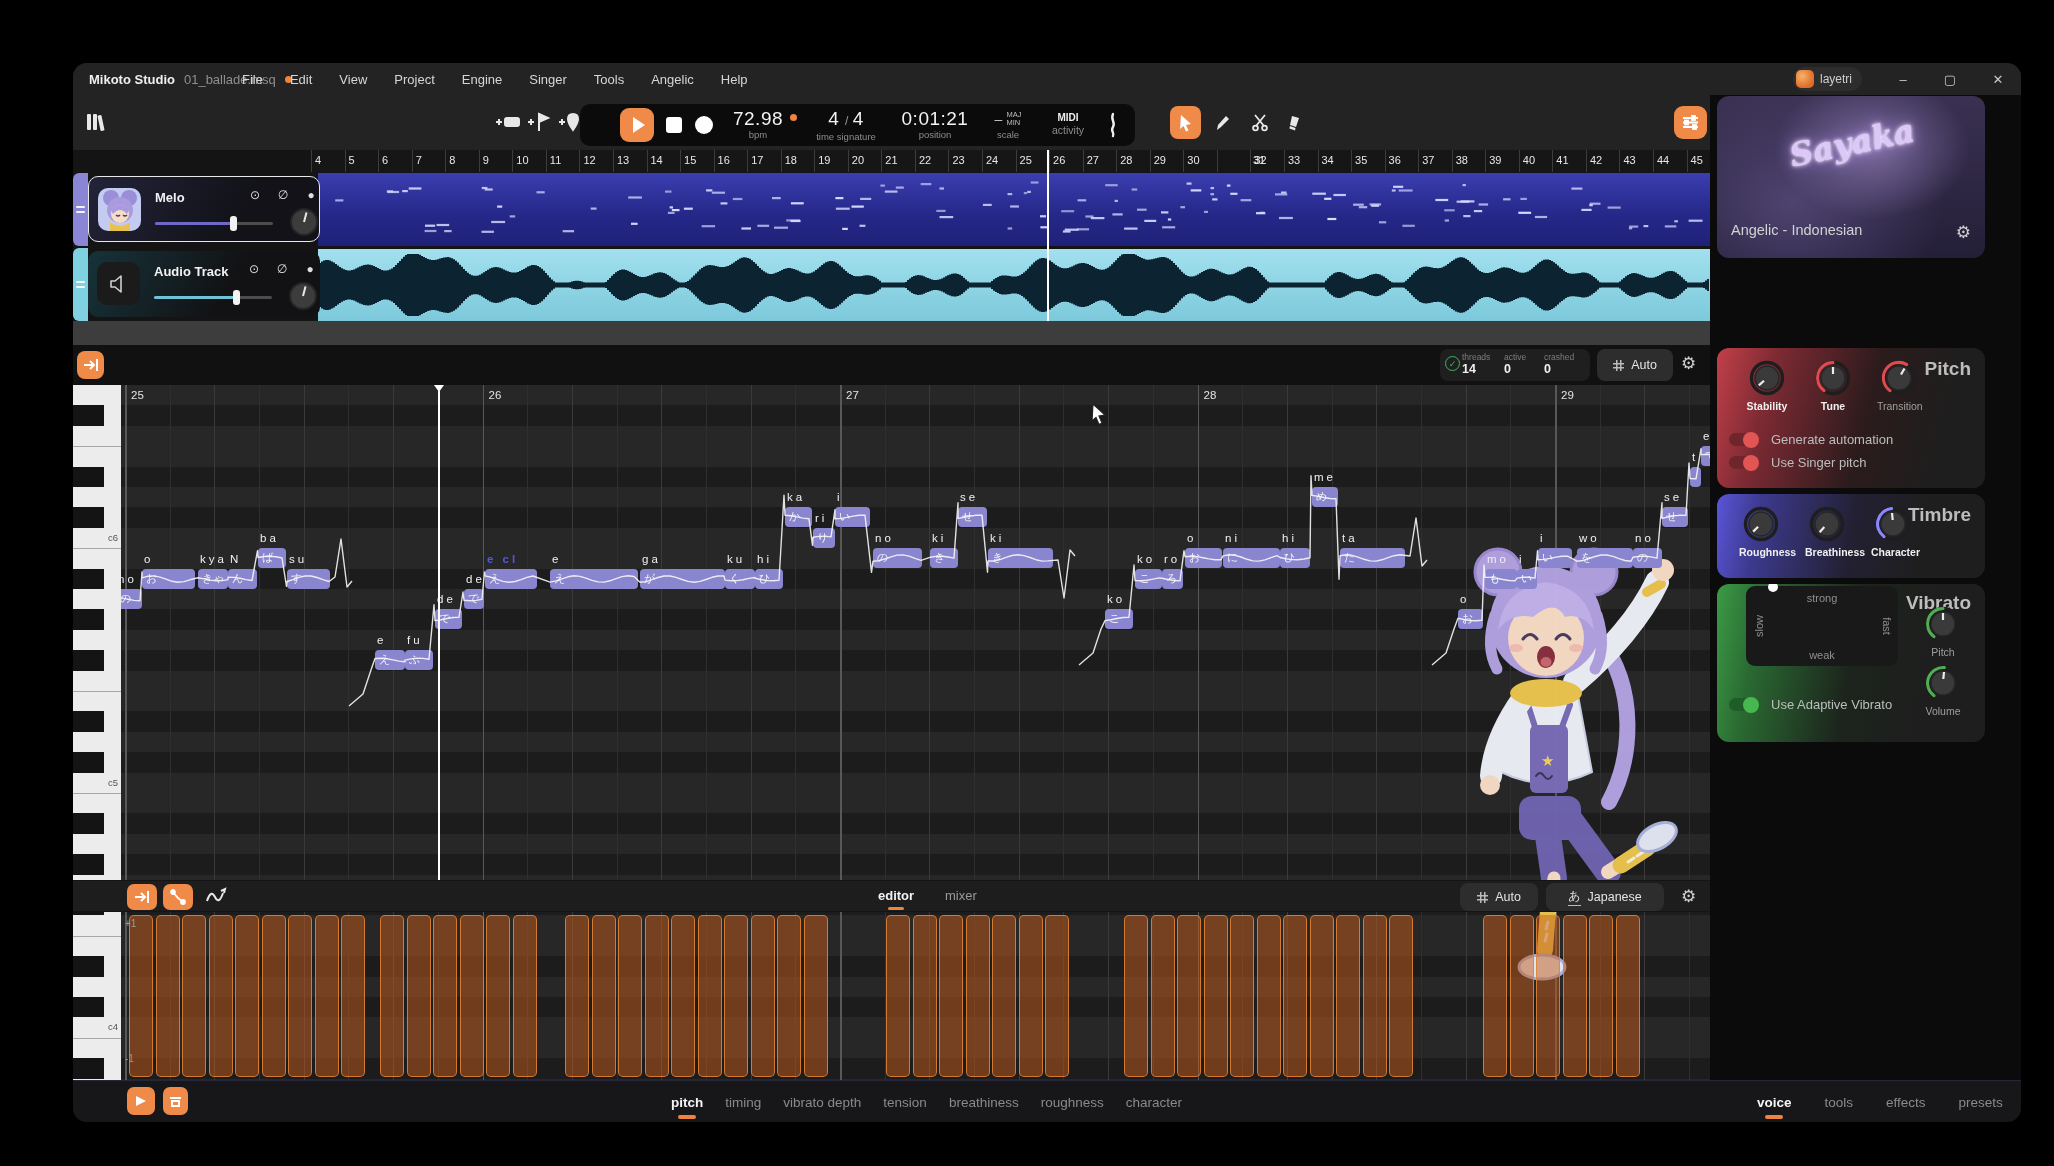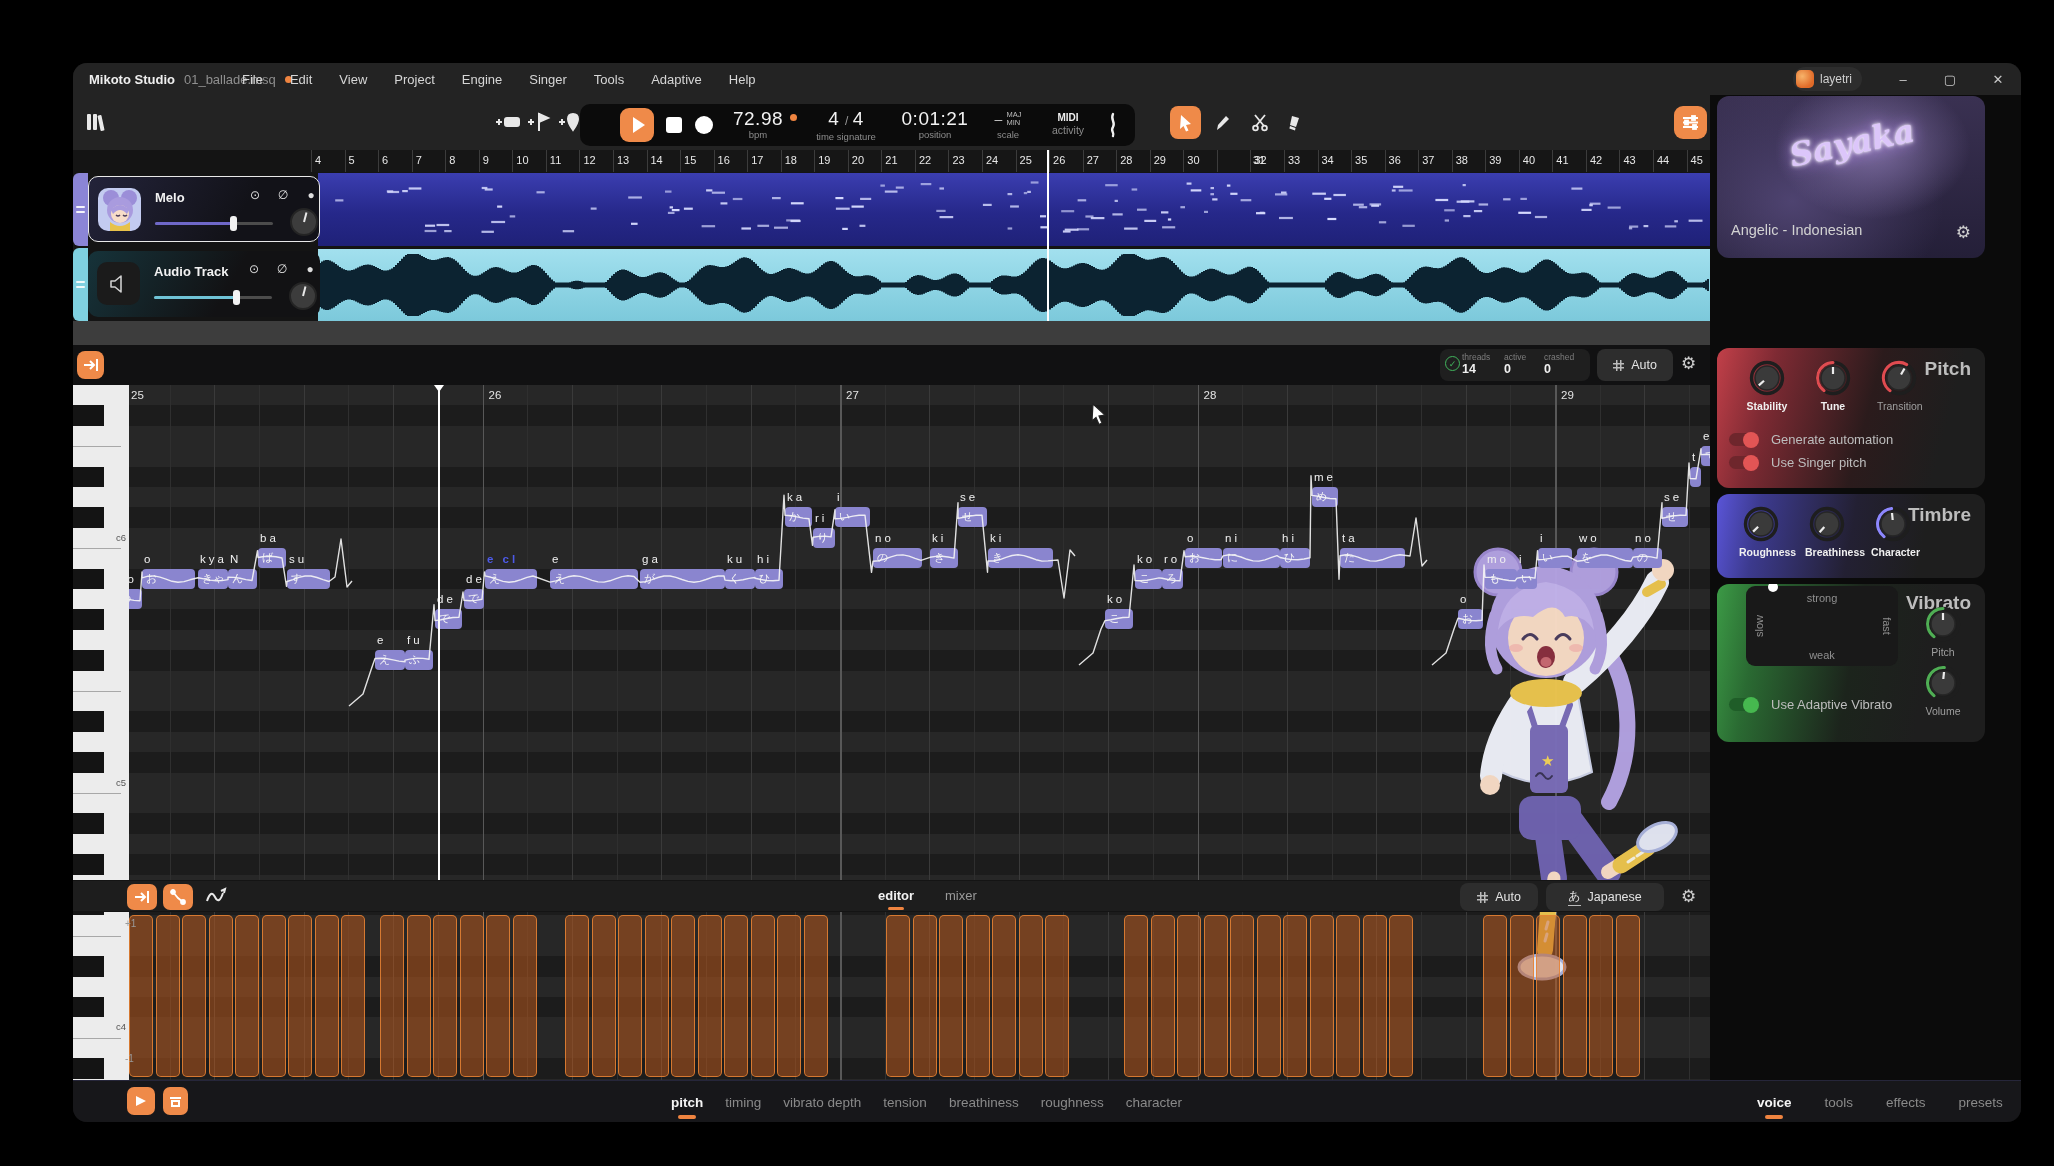--- a/index.html
+++ b/index.html
@@ -84,21 +84,21 @@
   .grid-glyph { width:11px; height:11px;
     background:linear-gradient(#bbb,#bbb) 3px 0/1.5px 100% no-repeat, linear-gradient(#bbb,#bbb) 7px 0/1.5px 100% no-repeat,
     linear-gradient(#bbb,#bbb) 0 3px/100% 1.5px no-repeat, linear-gradient(#bbb,#bbb) 0 7px/100% 1.5px no-repeat; }
   .gear { color:#cfcfcf; font-size:17px; font-family:"DejaVu Sans",sans-serif;}
 
   
   #pane { position:absolute; left:0; top:322px; width:1637px; height:695px; background:#262626; overflow:hidden; }
   #grid { position:absolute; left:48px; top:0; width:1589px; height:695px; }
   .grow { position:absolute; left:0; width:100%; }
   .gcol { position:absolute; top:0; height:695px; }
-  #kb { position:absolute; left:0; top:0; width:56px; height:695px; background:#ececec; z-index:8; }
+  #kb { position:absolute; left:0; top:0; width:48px; height:695px; background:#ececec; z-index:8; }
   .bkey { position:absolute; left:0; width:31px; background:#141414; }
   .kline { position:absolute; left:0; width:48px; height:1px; background:#a8a8a8; }
   .oct-label { position:absolute; right:3px; font-size:9.5px; color:#555; z-index:9; }
   .pr-barnum { position:absolute; top:4px; font-size:11.5px; color:#e4e4e4; z-index:7; }
   .note { position:absolute; height:20px; background:#8a85cf; border-radius:4px; z-index:5;
     font-size:11px; color:#f4f4f4; line-height:20px; padding-left:4px; overflow:hidden; font-family:"DejaVu Sans",sans-serif;}
   .note-label { position:absolute; height:14px; font-size:11.5px; letter-spacing:3px; color:#f0f0f0; z-index:5; white-space:nowrap;}
   .note-label.sel { color:#4d5ae8; font-weight:bold; }
   #curve-svg, #mascot { position:absolute; left:0; top:0; pointer-events:none; }
   #curve-svg { z-index:6; }
@@ -275,21 +275,21 @@
       <span id="dirty-dot"></span>
     </div>
     <div id="menubar">
           <div class="menu-item">File</div>
           <div class="menu-item">Edit</div>
           <div class="menu-item">View</div>
           <div class="menu-item">Project</div>
           <div class="menu-item">Engine</div>
           <div class="menu-item">Singer</div>
           <div class="menu-item">Tools</div>
-          <div class="menu-item">Adaptive</div>
+          <div class="menu-item">Angelic</div>
           <div class="menu-item">Help</div>
         </div>
     <div id="user-badge">
       <span id="user-avatar"></span>
       <span id="user-name">layetri</span>
     </div>
     <div class="winctl" style="left:1813px">–</div>
     <div class="winctl" style="left:1860px">▢</div>
     <div class="winctl" style="left:1908px">✕</div>
   </div>

